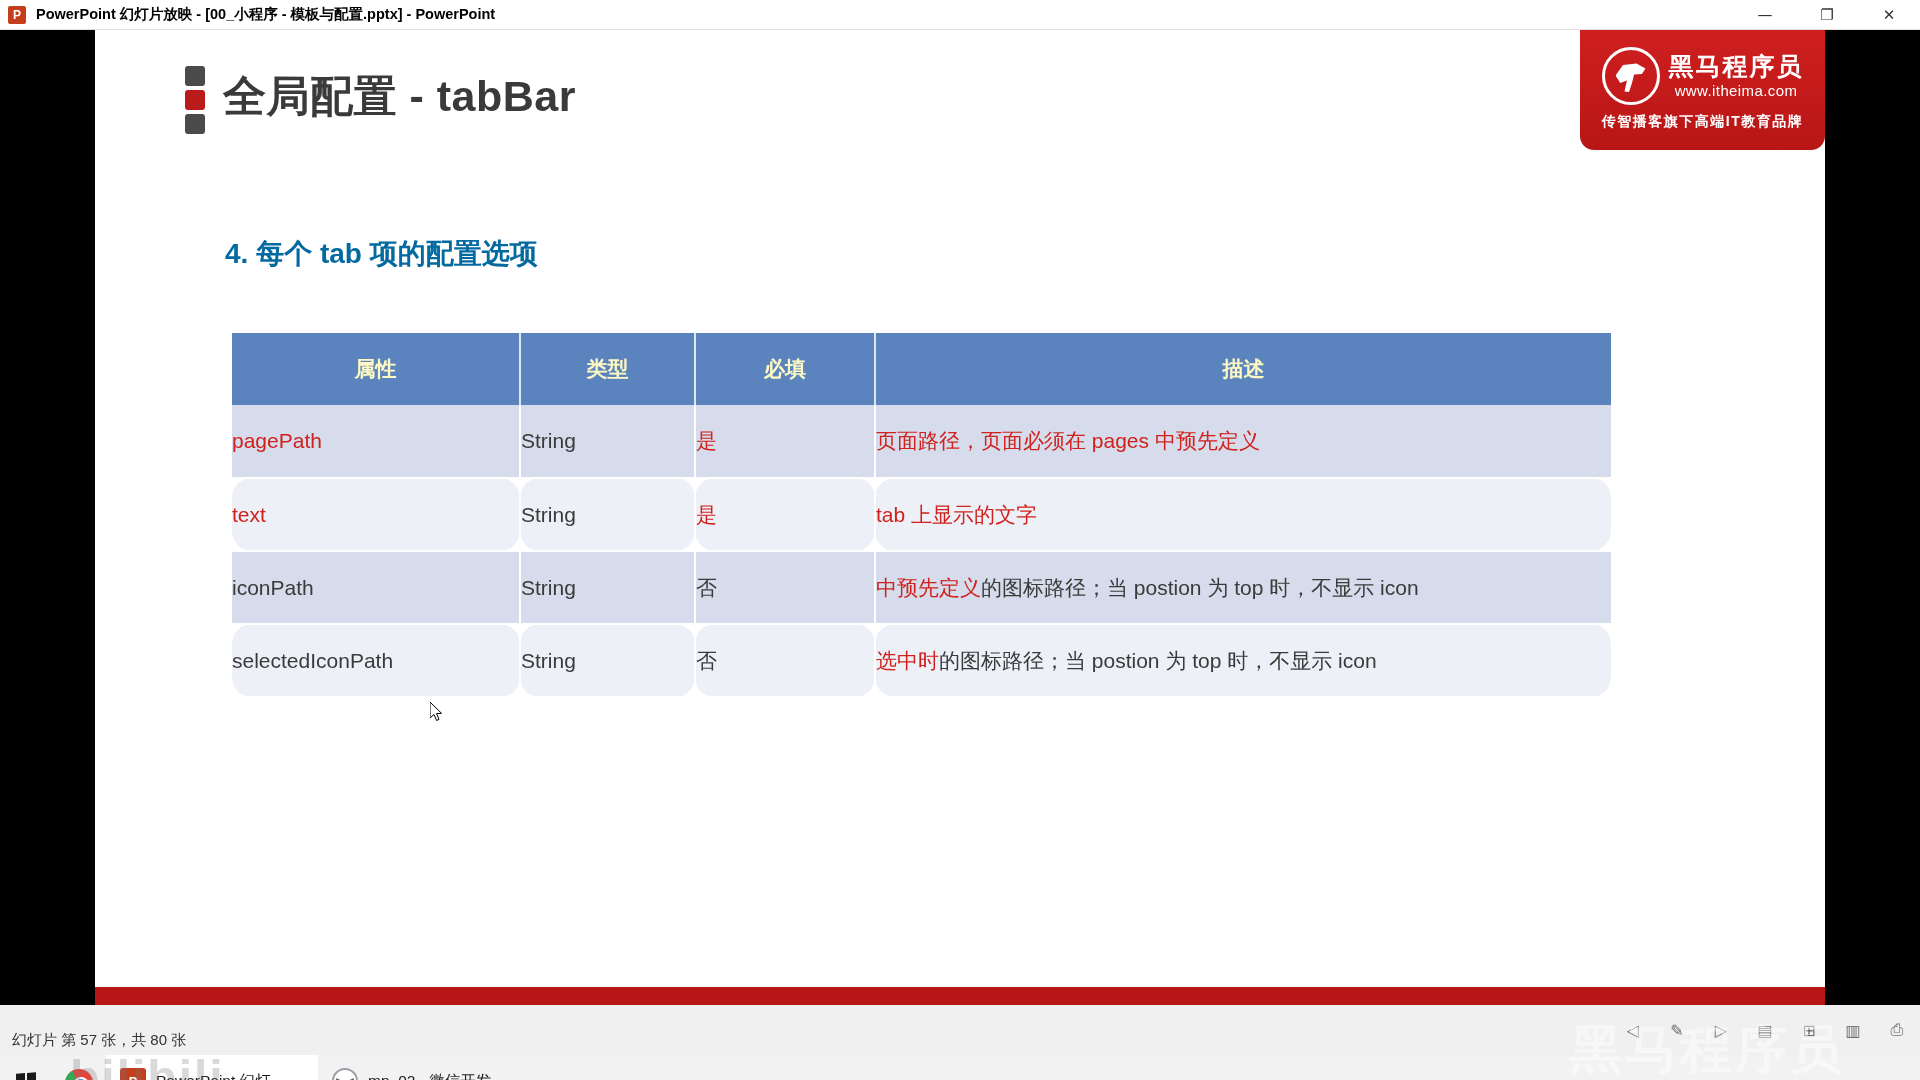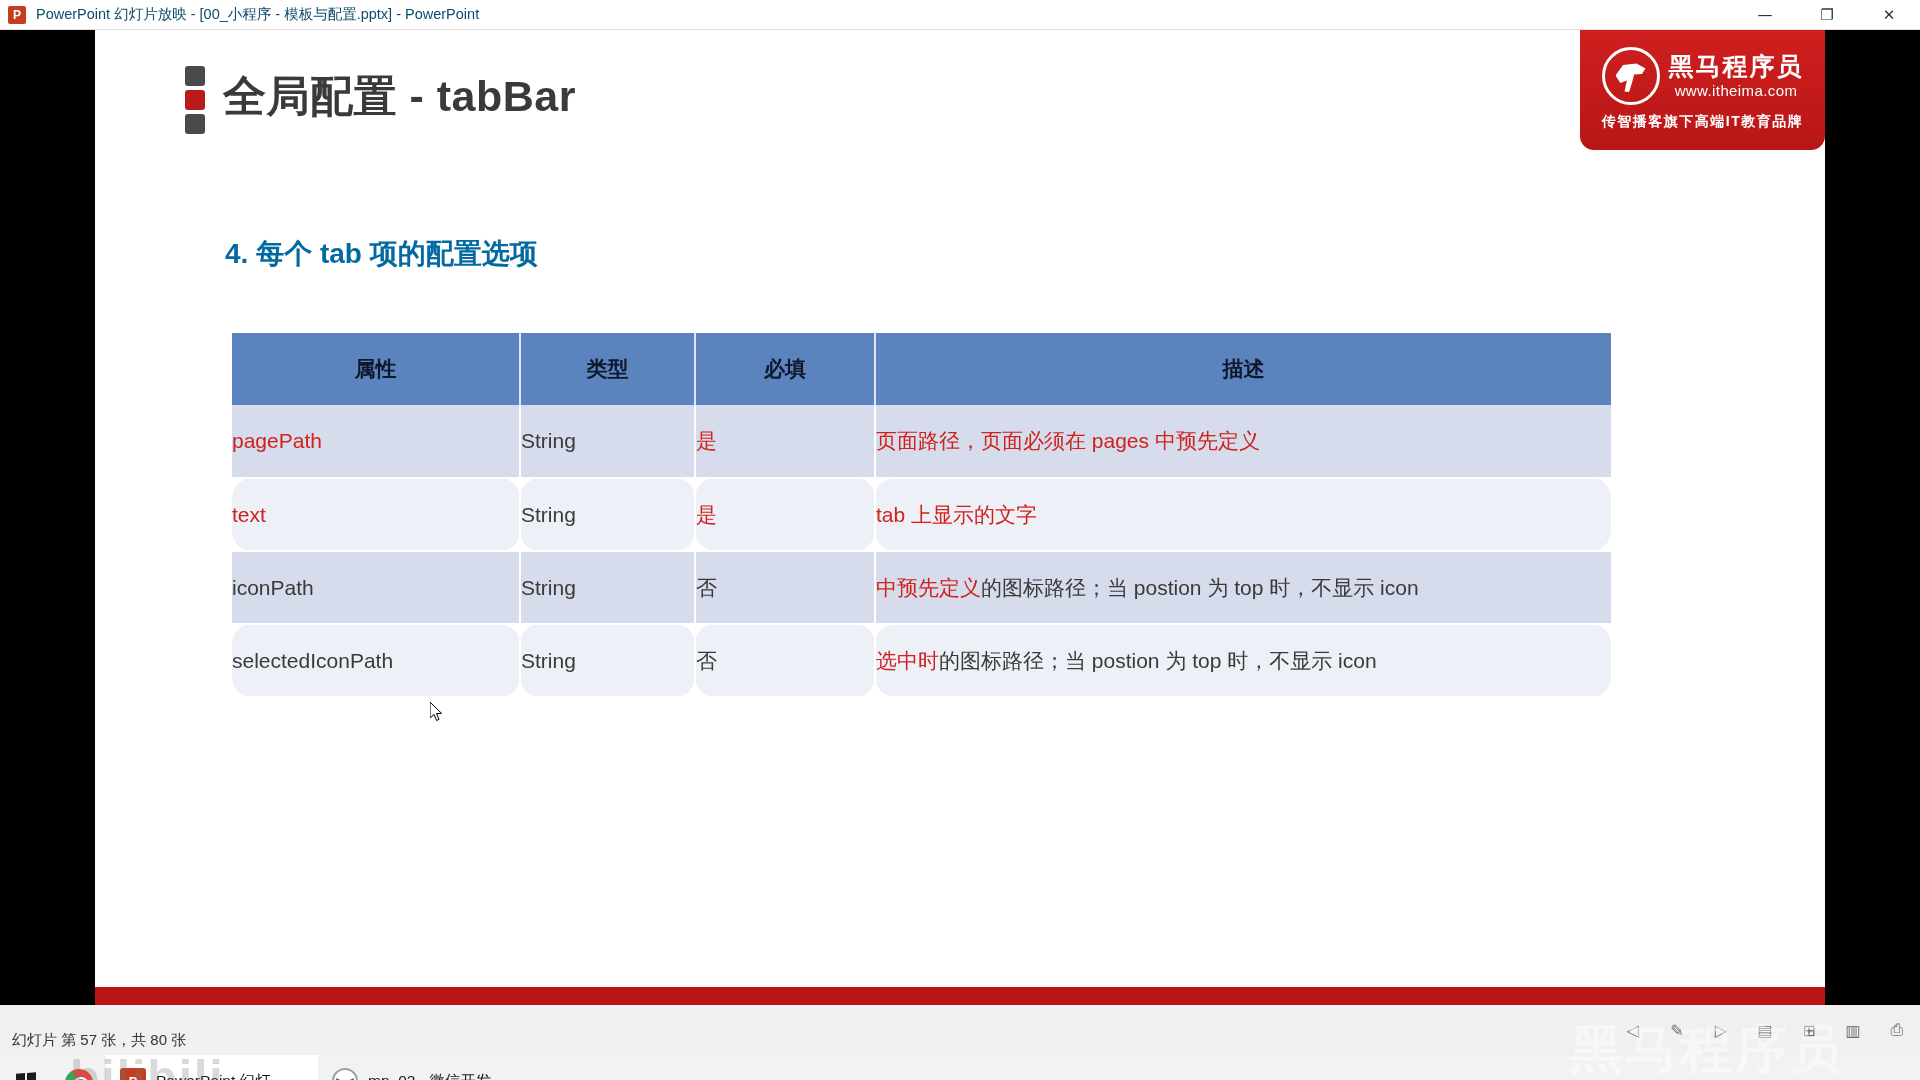--- a/index.html
+++ b/index.html
@@ -19,21 +19,21 @@
     display: flex; align-items: center;
   }
   #pp-icon {
     width: 18px; height: 18px; margin-left: 8px; margin-right: 10px;
     background: #c43e1c; border-radius: 2px;
     color: #fff; font-size: 12px; font-weight: bold;
     display: flex; align-items: center; justify-content: center;
     flex: 0 0 auto;
   }
   #titlebar-text {
-    font-size: 14.5px; color: #0c4a6e; white-space: nowrap;
+    font-size: 14.5px; color: #000000; white-space: nowrap; font-weight: bold;
   }
   #win-controls {
     margin-left: auto; display: flex; height: 30px;
   }
   .win-btn {
     width: 62px; height: 30px;
     display: flex; align-items: center; justify-content: center;
     font-size: 15px; color: #333; font-family: "DejaVu Sans", sans-serif;
   }
 
@@ -99,21 +99,21 @@
     font-size: 28px; font-weight: bold; color: #0369a1;
   }
 
   
   #tbl-wrap {
     position: absolute; left: 137px; top: 303px;
     width: 1379px;
   }
   table { border-collapse: collapse; width: 100%; table-layout: fixed; }
   thead th {
-    background: #5b84bf; color: #0f172a;
+    background: #5b84bf; color: #fef9c3;
     font-size: 21px; font-weight: bold;
     height: 72px; text-align: center; vertical-align: middle;
     border-right: 2px solid #dfe7f2;
   }
   thead th:last-child { border-right: none; }
   tbody td {
     height: 73px; text-align: left; vertical-align: middle;
     font-size: 21px; color: #3a3a3a;
     border-right: 2px solid #ffffff;
     border-bottom: 2px solid #ffffff;

